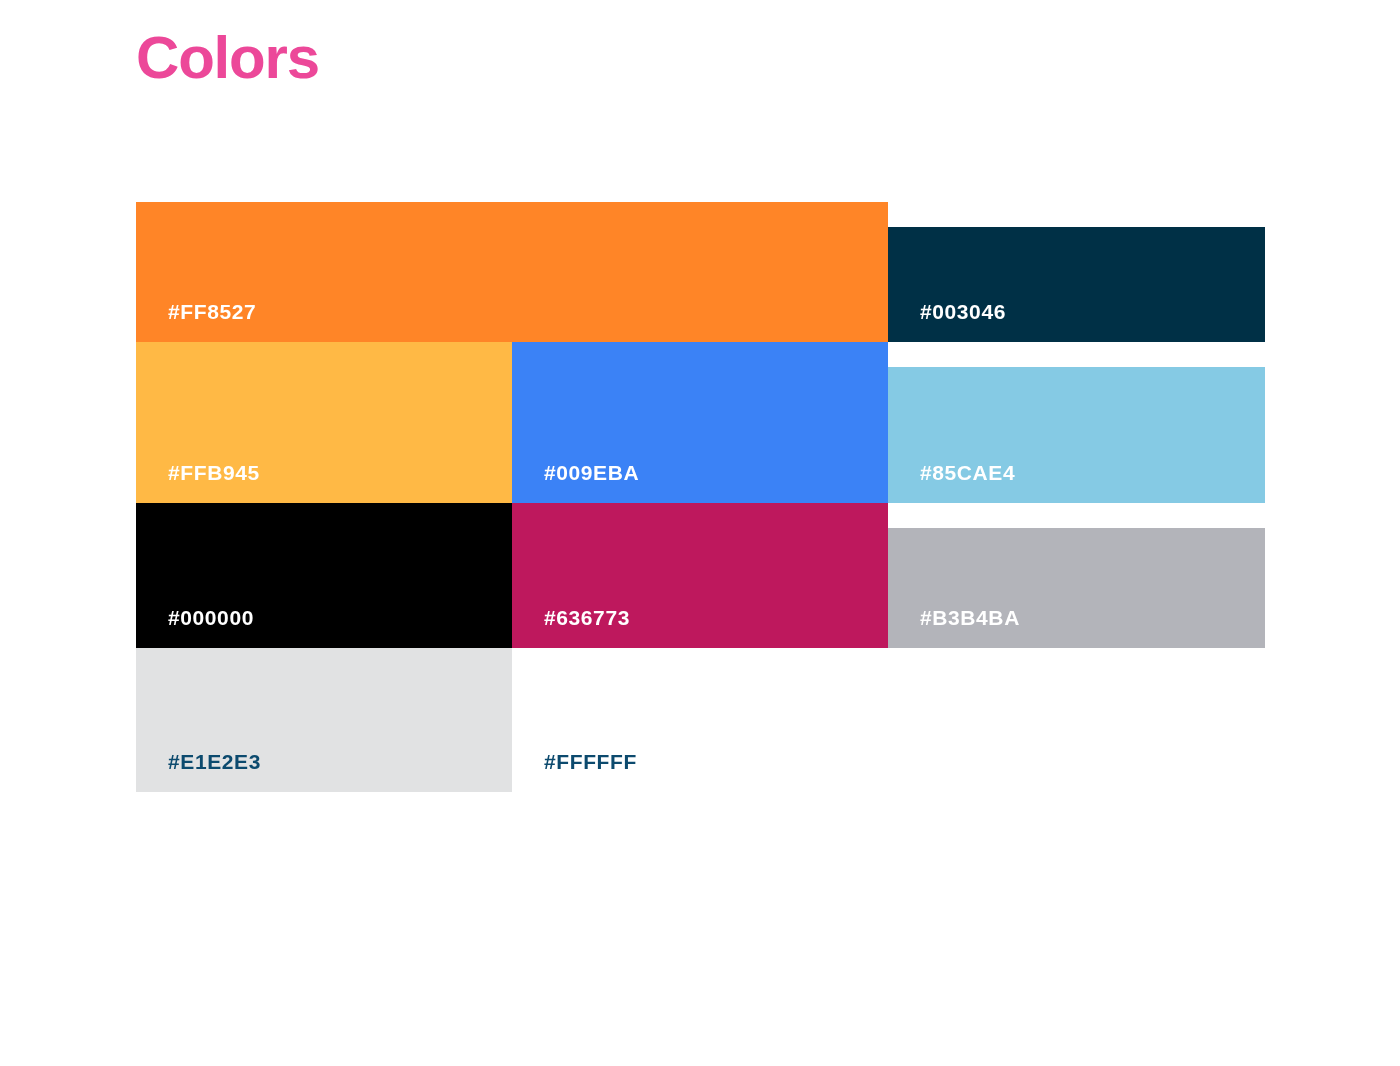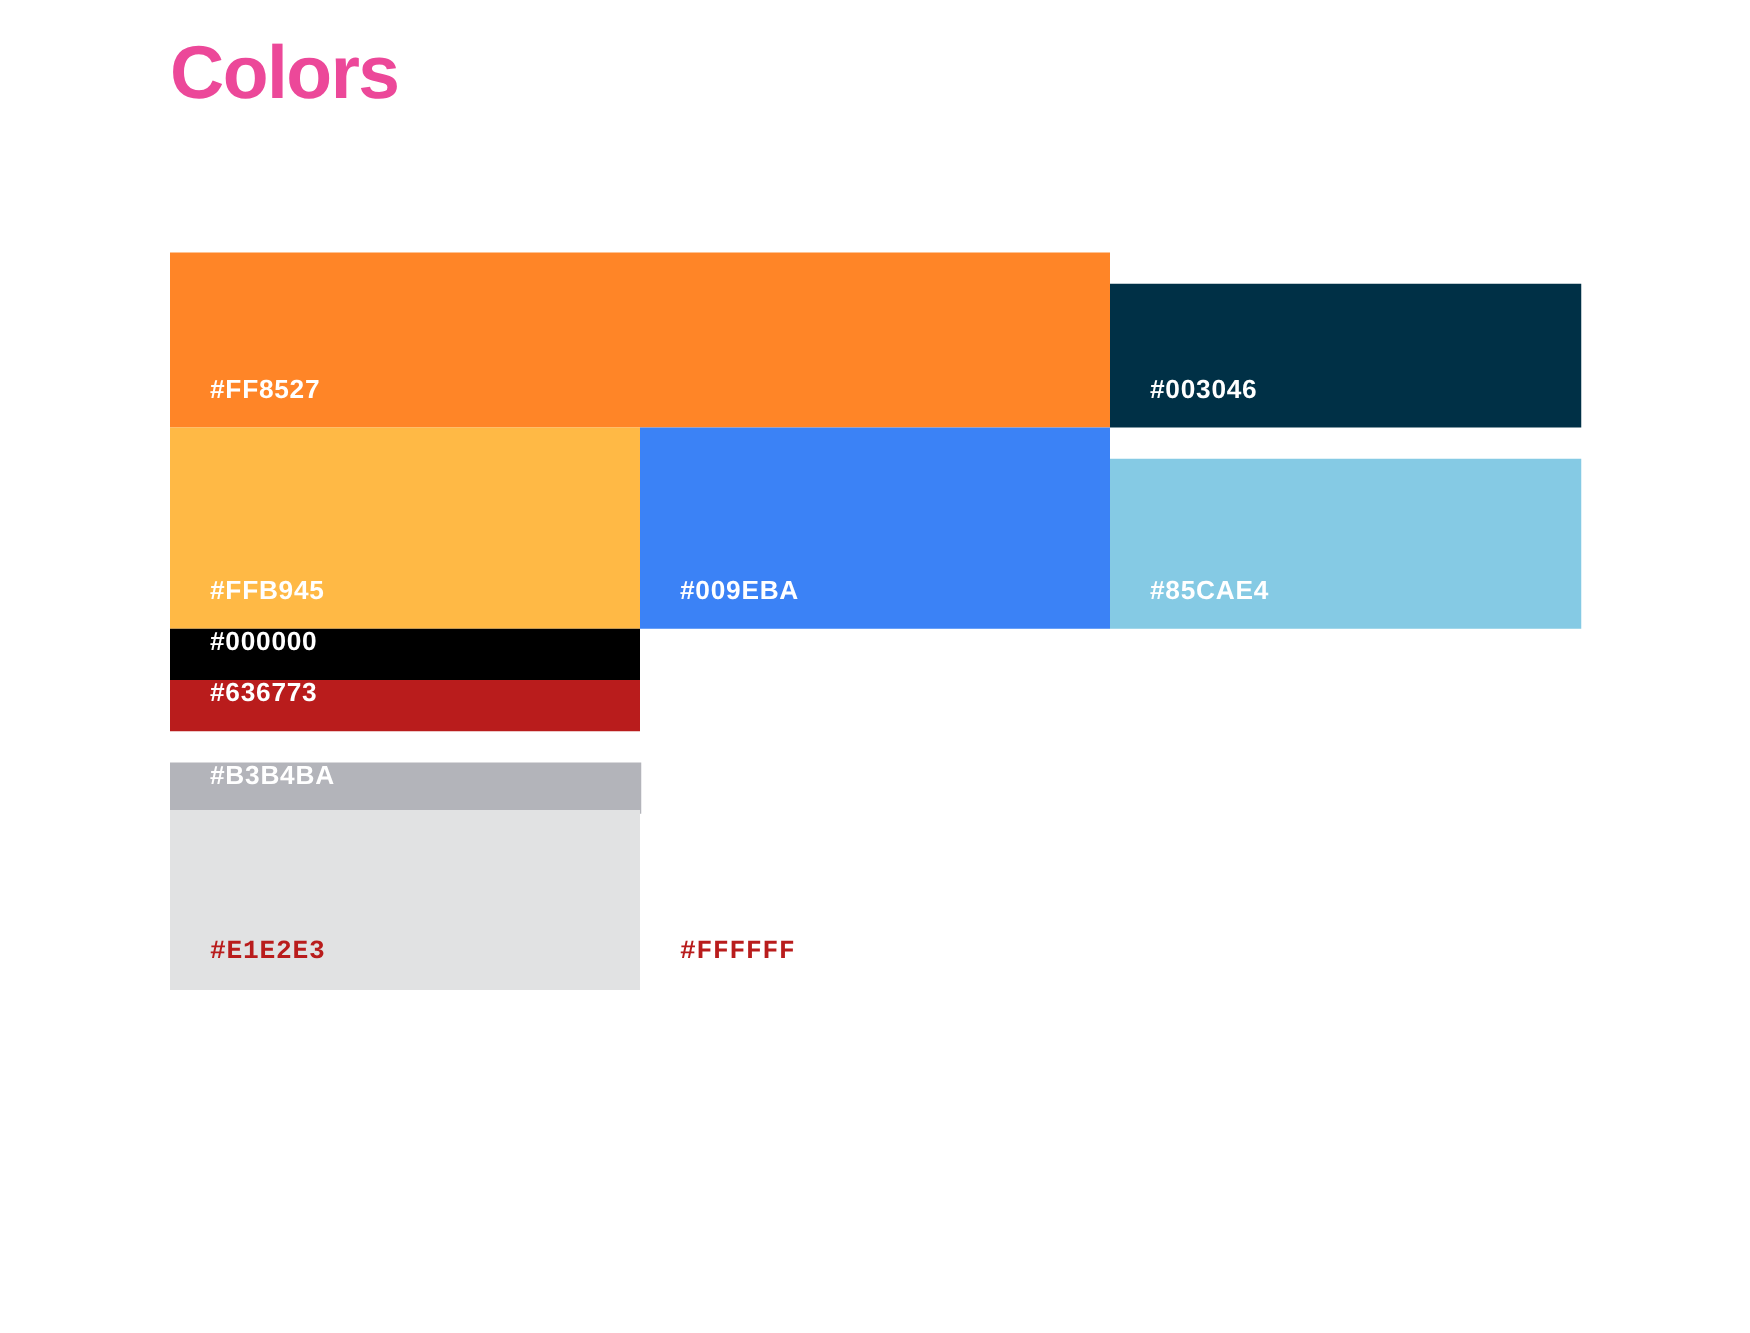--- a/index.html
+++ b/index.html
@@ -42,21 +42,21 @@
     width: 1129px;
   }
 
   .palette-row {
     display: flex;
     width: 100%;
   }
 
   .row-1 { height: 140px; }
   .row-2 { height: 161px; }
-  .row-3 { height: 145px; flex-direction: column; }
+  .row-3 { height: 145px; }
   .row-4 { height: 144px; }
 
   .swatch {
     position: relative;
     box-sizing: border-box;
     display: flex;
     align-items: flex-end;
   }
 
   .swatch.col-wide { width: 752px; }
@@ -69,21 +69,21 @@
     font-size: 21px;
     font-weight: bold;
     letter-spacing: 0.6px;
     padding-left: 32px;
     padding-bottom: 20px;
     white-space: nowrap;
     line-height: 1;
   }
 
   .label-light { color: #ffffff; }
-  .label-dark  { color: #b91c1c; font-family: Liberation Mono, monospace; }
+  .label-dark  { color: #0c4a6e; }
 </style>
 </head>
 <body style="background: rgb(255, 255, 255);">
 
 <div class="page">
 
   <h1 class="page-title">Colors</h1>
 
   <div class="palette">
 
@@ -105,21 +105,21 @@
       </div>
       <div class="swatch col-3" style="background: rgb(133, 202, 228);">
         <span class="swatch-label label-light">#85CAE4</span>
       </div>
     </div>
 
     <div class="palette-row row-3">
       <div class="swatch col-1" style="background: rgb(0, 0, 0);">
         <span class="swatch-label label-light">#000000</span>
       </div>
-      <div class="swatch col-2" style="background: #b91c1c;">
+      <div class="swatch col-2" style="background: #be185d;">
         <span class="swatch-label label-light">#636773</span>
       </div>
       <div class="swatch col-3" style="background: rgb(179, 180, 186);">
         <span class="swatch-label label-light">#B3B4BA</span>
       </div>
     </div>
 
     <div class="palette-row row-4">
       <div class="swatch col-1" style="background: rgb(225, 226, 227);">
         <span class="swatch-label label-dark">#E1E2E3</span>

